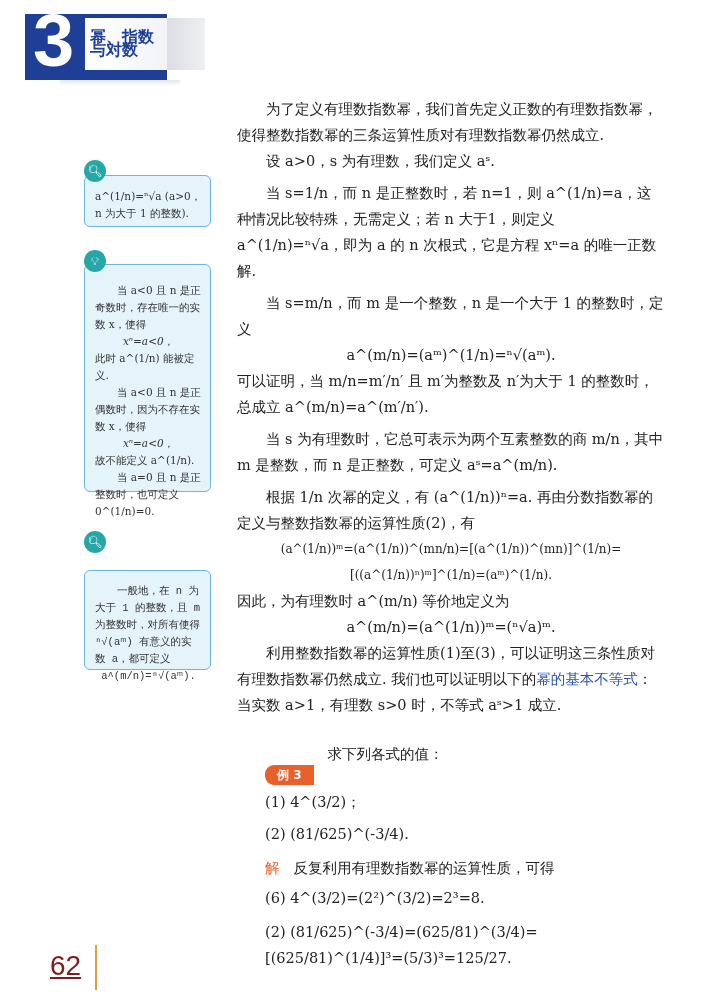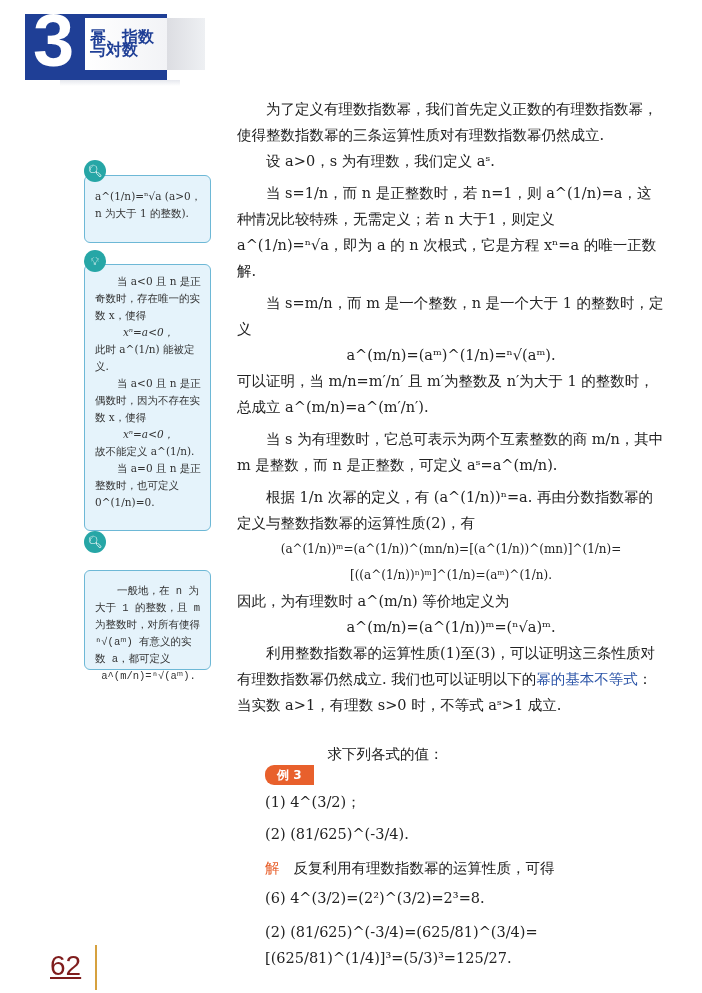--- a/index.html
+++ b/index.html
@@ -37,26 +37,26 @@
 <div class="chapter-tab"></div>
 <div class="chapter-bottom-shadow"></div>
 <div class="chapter-white"></div>
 <div class="chapter-shadow"></div>
 <div class="chapter-num">3</div>
 <div class="chapter-title">
   <div>幂、指数</div>
   <div>与对数</div>
 </div>
 
-<div class="side-box" style="top:175px;height:68px;padding-top:12px;">
+<div class="side-box" style="top:175px;height:52px;padding-top:12px;">
   <p>a^(1/n)=ⁿ√a (a&gt;0，n 为大于 1 的整数).</p>
 </div>
 <div class="side-icon" style="left:84px;top:160px;">🔍︎</div>
 
-<div class="side-box" style="top:264px;height:267px;padding-top:8px;">
+<div class="side-box" style="top:264px;height:228px;padding-top:17px;">
   <p class="ind">当 a&lt;0 且 n 是正奇数时，存在唯一的实数 x，使得</p>
   <p class="c math">xⁿ=a&lt;0，</p>
   <p>此时 a^(1/n) 能被定义.</p>
   <p class="ind">当 a&lt;0 且 n 是正偶数时，因为不存在实数 x，使得</p>
   <p class="c math">xⁿ=a&lt;0，</p>
   <p>故不能定义 a^(1/n).</p>
   <p class="ind">当 a=0 且 n 是正整数时，也可定义 0^(1/n)=0.</p>
 </div>
 <div class="side-icon" style="left:84px;top:250px;">💡︎</div>
 

